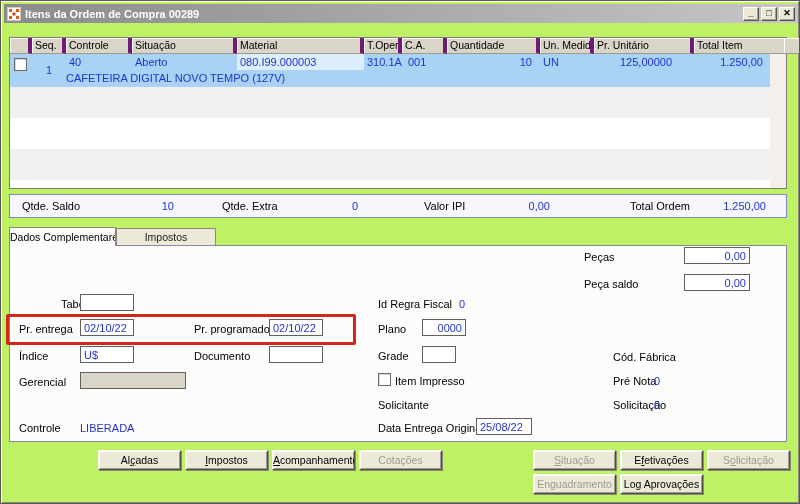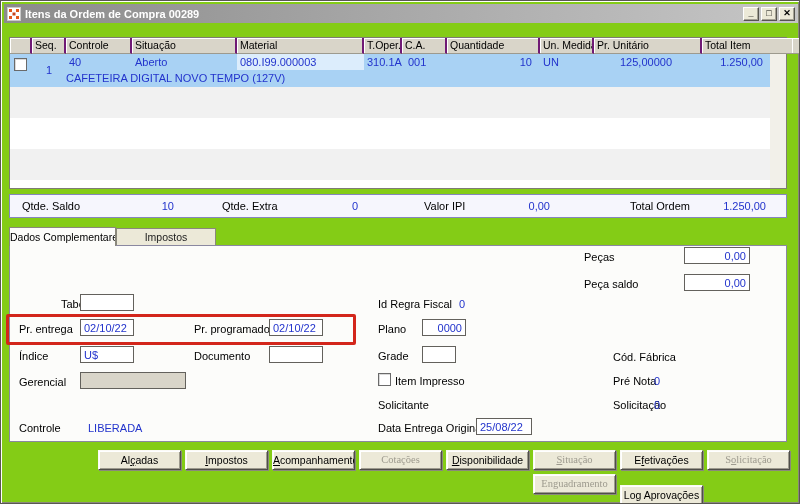--- a/index.html
+++ b/index.html
@@ -1,21 +1,21 @@
 <!DOCTYPE html>
 <html><head>
 <meta charset="utf-8">
 <style>
   * { margin:0; padding:0; box-sizing:border-box; }
   html,body { background:#ffffff; }
   body { font-family:"Liberation Sans", sans-serif; }
 
   .window {
     position:relative; width:800px; height:504px;
-    background:#84cc16;
+    background:#bef264;
     border:1px solid #5a5852;
     box-shadow: inset 1px 1px 0 #ffffff, inset -1px -1px 0 #8a887c;
     font-size:11px; overflow:hidden;
   }
 
   
   .titlebar {
     position:absolute; left:3px; top:3px; width:794px; height:19px;
     background:linear-gradient(to right,#8b8b8b,#c6c6c6);
     display:flex; align-items:center; gap:4px; padding:0 3px;
@@ -35,21 +35,21 @@
   }
 
   
   .grid {
     position:absolute; left:8px; top:36px; width:778px; height:152px;
     background:#fff; border:1px solid #7e7c74;
   }
   .ghead { position:absolute; left:0; top:0; width:776px; height:16px; display:flex; }
   .gh {
     height:16px; background:#D9D5C9;
-    border-right:2px solid #701a75; border-bottom:1px solid #9d9a8e;
+    border-right:4px solid #701a75; border-bottom:1px solid #9d9a8e;
     box-shadow: inset 1px 1px 0 #ffffff;
     padding:1px 3px; font-size:10.5px; white-space:nowrap; overflow:hidden; flex:none;
   }
   .gcorner { width:16px; height:16px; background:#D9D5C9; box-shadow: inset 1px 1px 0 #fff; border-bottom:1px solid #9d9a8e; flex:none; }
   .grow { position:absolute; left:0; top:16px; width:760px; height:33px; background:#A9D2F4; }
   .gc { position:absolute; font-size:11px; color:#2233CC; white-space:nowrap;text-align:center; }
   .matcell { position:absolute; left:227px; top:0; width:127px; height:16px; background:#DCEDFC; }
   .cbx {
     position:absolute; width:13px; height:13px; background:#fff;
     border:1px solid #6a6a6a; box-shadow: inset 1px 1px 0 #d9d9d9;
@@ -96,21 +96,21 @@
   }
 
   
   .btn {
     position:absolute; width:83px; height:20px; background:#ECE9D8;
     border:1px solid; border-color:#fbfaf6 #4f4e49 #4f4e49 #fbfaf6;
     box-shadow: inset 1px 1px 0 #ffffff, inset -1px -1px 0 #9d9a8e, 1px 1px 0 #8a887c;
     font-size:10.5px; font-family:inherit; color:#000; text-align:center;
     line-height:16px; padding:0; white-space:nowrap; overflow:hidden; cursor:default;
   }
-  .btn.disabled { color:#9D9A8E;font-family:Liberation Serif, serif; }
+  .btn.disabled { color:#9D9A8E; }
 </style>
 </head>
 <body>
 
 <div class="window">
 
   <div class="titlebar">
     <span class="appicon">
       <svg width="10" height="10" viewBox="0 0 10 10" aria-hidden="true">
         <rect x="0" y="0" width="3" height="3" fill="#E2571B"></rect>
@@ -132,21 +132,21 @@
     <div class="ghead">
       <div class="gh" style="width:22px"></div>
       <div class="gh" style="width:34px">Seq.</div>
       <div class="gh" style="width:66px">Controle</div>
       <div class="gh" style="width:105px">Situação</div>
       <div class="gh" style="width:127px">Material</div>
       <div class="gh" style="width:38px">T.Oper.</div>
       <div class="gh" style="width:45px">C.A.</div>
       <div class="gh" style="width:93px">Quantidade</div>
       <div class="gh" style="width:54px">Un. Medida</div>
-      <div class="gh" style="width:108px">Pr. Unitário</div>
+      <div class="gh" style="width:100px">Pr. Unitário</div>
       <div class="gh" style="width:90px; border-right:none">Total Item</div>
       <div class="gcorner"></div>
     </div>
 
     <div class="grow">
       <span class="cbx" style="left:4px; top:4px;"></span>
       <span class="gc" style="left:22px; top:0; width:34px; height:33px; line-height:33px; text-align:center;">1</span>
       <span class="gc" style="left:59px; top:2px;">40</span>
       <span class="gc" style="left:125px; top:2px;">Aberto</span>
       <span class="matcell"></span>
@@ -211,30 +211,29 @@
   <span class="cbx" style="left:377px; top:372px;"></span>
   <span class="flbl" style="left:394px; top:374px;">Item Impresso</span>
   <span class="flbl" style="left:612px; top:374px;">Pré Nota</span>
   <span class="fval" style="left:653px; top:374px;">0</span>
 
   <span class="flbl" style="left:377px; top:398px;">Solicitante</span>
   <span class="flbl" style="left:612px; top:398px;">Solicitação</span>
   <span class="fval" style="left:653px; top:398px;">0</span>
 
   <span class="flbl" style="left:18px; top:421px;">Controle</span>
-  <span class="fval" style="left:79px; top:421px;margin-left:8px;">LIBERADA</span>
+  <span class="fval" style="left:79px; top:421px;">LIBERADA</span>
   <span class="flbl" style="left:377px; top:421px;">Data Entrega Original</span>
   <input class="inp" style="left: 475px; top: 417px; width: 56px;" value="25/08/22">
 
   <div class="annot"></div>
 
   <button class="btn" style="left:97px; top:449px;">Al<u>ç</u>adas</button>
   <button class="btn" style="left:184px; top:449px;"><u>I</u>mpostos</button>
   <button class="btn" style="left:271px; top:449px;"><u>A</u>companhamento</button>
   <button class="btn disabled" style="left:358px; top:449px;">Cotações</button>
-  <button class="btn" style="left:445px; top:449px;"><u>D</u>isponibilidade</button>
   <button class="btn disabled" style="left:532px; top:449px;"><u>S</u>ituação</button>
   <button class="btn" style="left:619px; top:449px;">E<u>f</u>etivações</button>
   <button class="btn disabled" style="left:706px; top:449px;">S<u>o</u>licitação</button>
   <button class="btn disabled" style="left:532px; top:473px;">Enguadramento</button>
-  <button class="btn" style="left:619px; top:484px;">Log Aprovações</button>
+  <button class="btn" style="left:619px; top:473px;">Log Aprovações</button>
 
 </div>
 
 </body></html>

